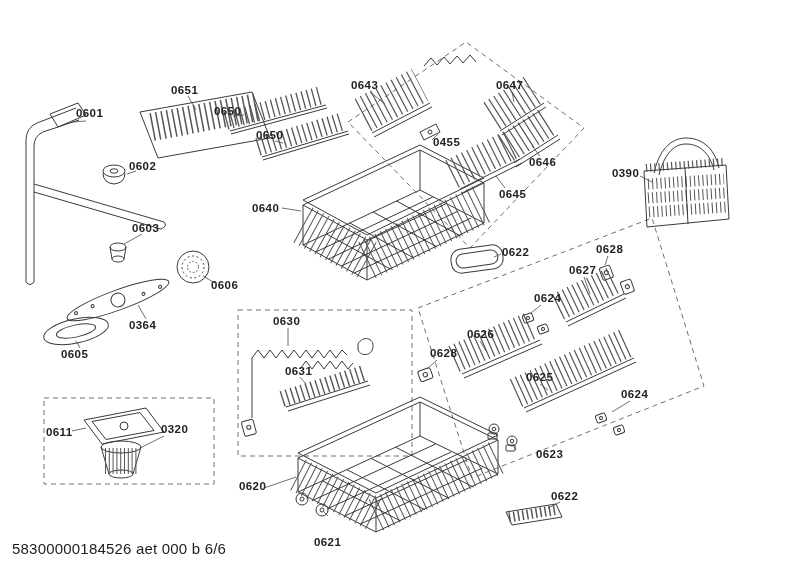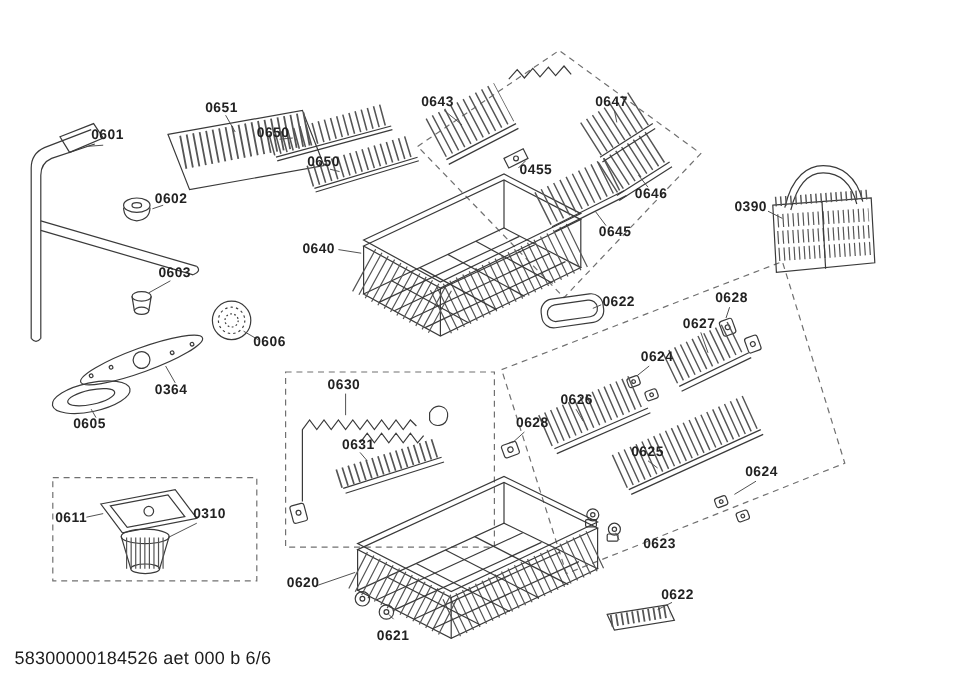--- a/index.html
+++ b/index.html
@@ -343,20 +343,20 @@
 <div class="part-label" style="left:569px;top:264px">0627</div>
 <div class="part-label" style="left:534px;top:292px">0624</div>
 <div class="part-label" style="left:467px;top:328px">0626</div>
 <div class="part-label" style="left:430px;top:347px">0628</div>
 <div class="part-label" style="left:526px;top:371px">0625</div>
 <div class="part-label" style="left:621px;top:388px">0624</div>
 <div class="part-label" style="left:536px;top:448px">0623</div>
 <div class="part-label" style="left:273px;top:315px">0630</div>
 <div class="part-label" style="left:285px;top:365px">0631</div>
 <div class="part-label" style="left:46px;top:426px">0611</div>
-<div class="part-label" style="left:161px;top:423px">0310</div>
+<div class="part-label" style="left:161px;top:423px">0320</div>
 <div class="part-label" style="left:239px;top:480px">0620</div>
-<div class="part-label" style="left:314px;top:524px">0621</div>
+<div class="part-label" style="left:314px;top:536px">0621</div>
 <div class="part-label" style="left:551px;top:490px">0622</div>
 
 <div class="footer-text">58300000184526 aet 000 b 6/6</div>
 
 </div>
 
 </body></html>

